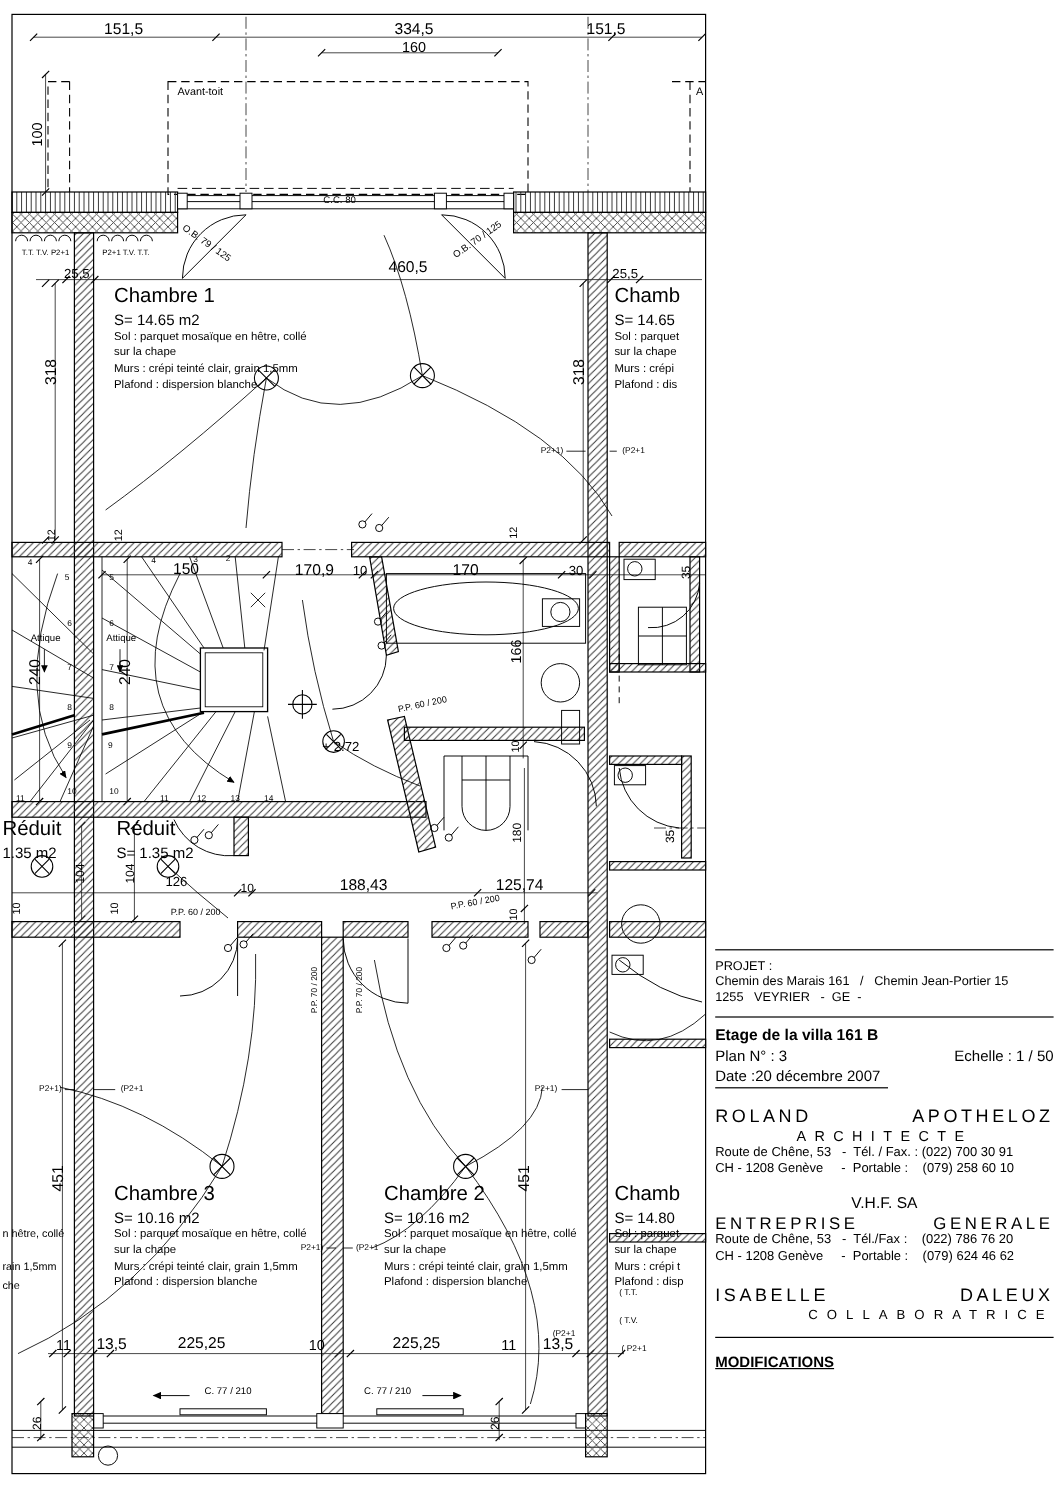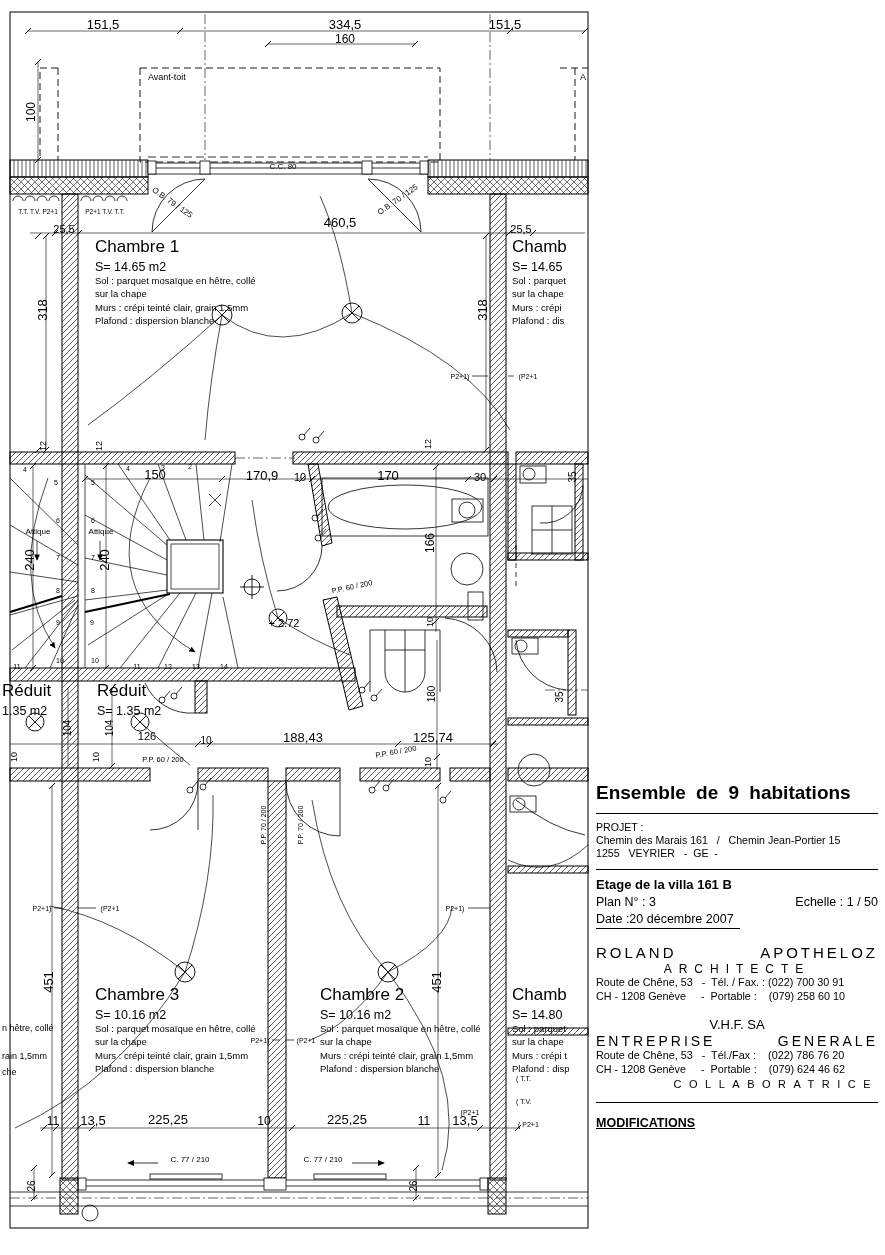--- a/index.html
+++ b/index.html
@@ -445,21 +445,20 @@
         <div class="rt">Chamb</div>
         <div class="ra">S= 14.80</div>
         <div class="rs">Sol : parquet</div>
         <div class="rs">sur la chape</div>
         <div class="rs">Murs : crépi t</div>
         <div class="rs">Plafond : disp</div>
       </div>
     </div>
 
 <div id="titleblock">
-  <div class="tb-title">Ensemble  de  9 habitations</div>
   <div class="rule"></div>
   <div class="small">PROJET :</div>
   <div class="small">Chemin des Marais 161   /   Chemin Jean-Portier 15</div>
   <div class="small">1255   VEYRIER   -  GE  -</div>
   <div class="rule"></div>
   <div class="etage">Etage de la villa 161 B</div>
   <div class="planrow">
     <span>Plan N° :  3</span>
     <span>Echelle : 1 / 50</span>
   </div>
@@ -473,18 +472,22 @@
   <div class="archrole">ARCHITECTE</div>
   <div class="addr">Route de Chêne, 53   -  Tél. / Fax. : (022) 700 30 91</div>
   <div class="addr">CH - 1208 Genève     -  Portable :    (079) 258 60 10</div>
   <div class="company">V.H.F. SA</div>
   <div class="comprole">
     <span>ENTREPRISE</span>
     <span>GENERALE</span>
   </div>
   <div class="addr">Route de Chêne, 53   -  Tél./Fax :    (022) 786 76 20</div>
   <div class="addr">CH - 1208 Genève     -  Portable :    (079) 624 46 62</div>
+  <div class="collab">
+    <span>ISABELLE</span>
+    <span>DALEUX</span>
+  </div>
   <div class="collabrole">COLLABORATRICE</div>
   <div class="rule" style="margin-top:12px;"></div>
   <div class="mods">MODIFICATIONS</div>
 </div>
 
 </div>
 
 </body></html>

